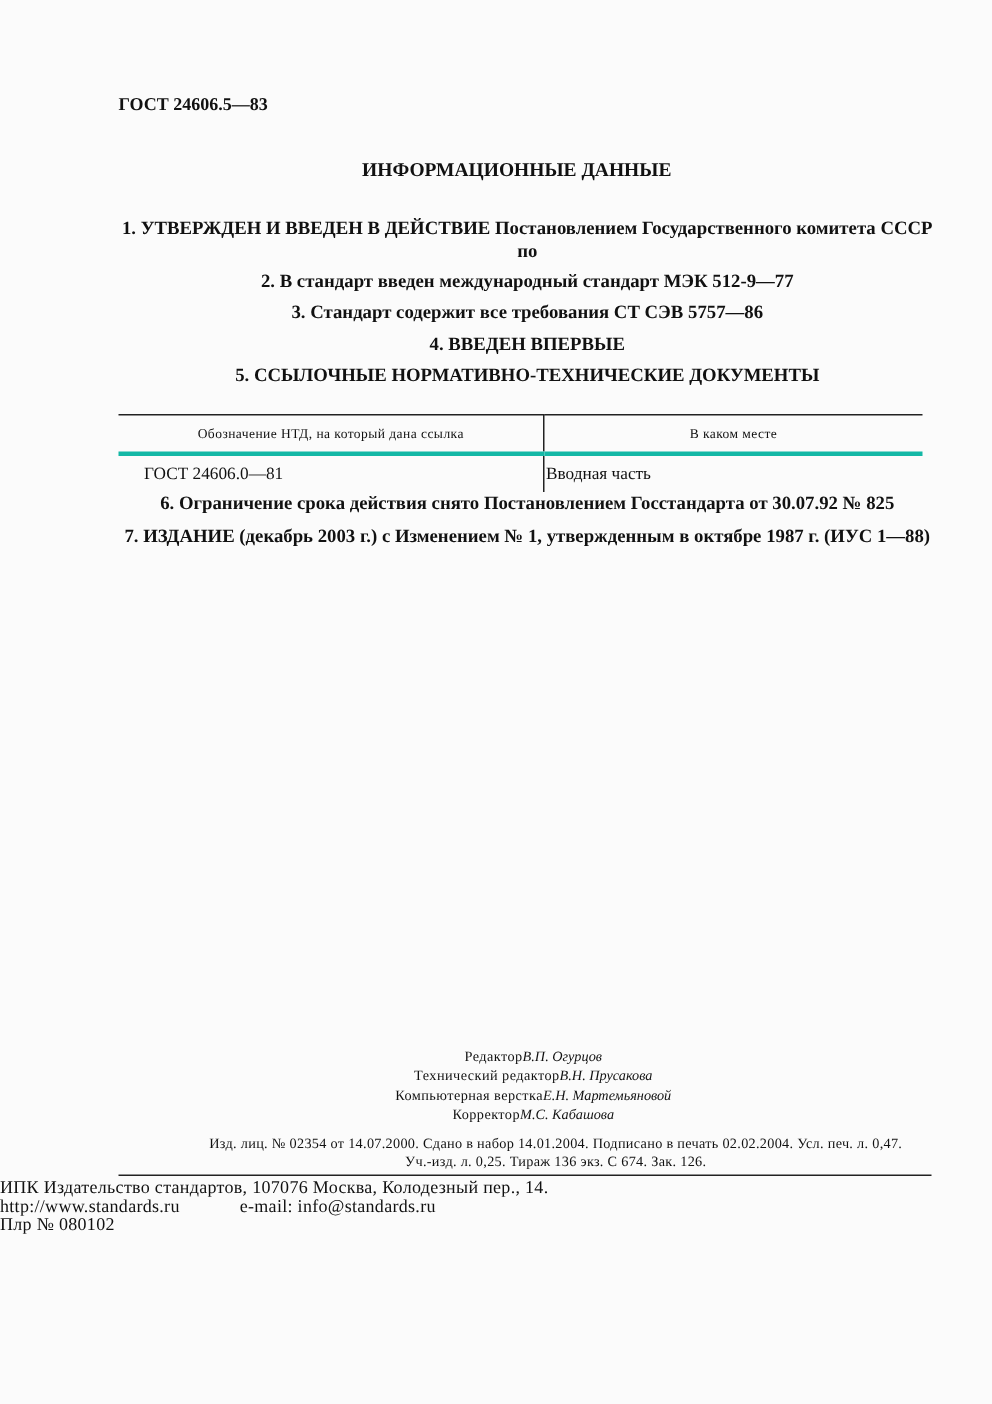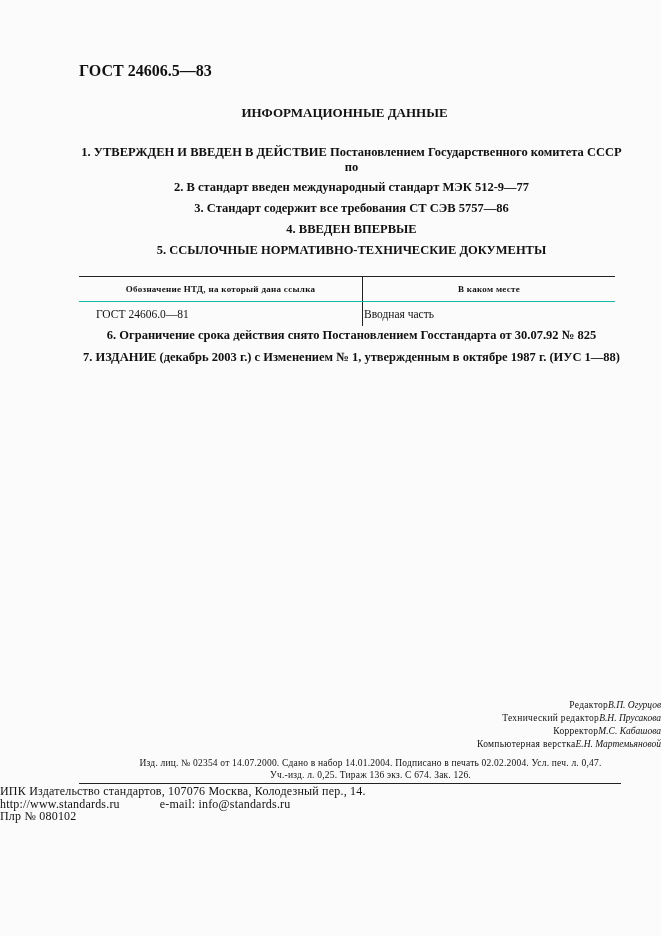--- a/index.html
+++ b/index.html
@@ -2,39 +2,39 @@
 <html><head>
   <meta charset="utf-8">
   <style>
     html, body { margin: 0; padding: 0; }
     body {
       width: 661px; height: 936px; background: #fbfbfb;
       font-family: "Liberation Serif", serif; color: #111;
       position: relative; overflow: hidden;
     }
     .abs { position: absolute; }
-    .hdr { left: 79px; top: 62px; font-weight: bold; font-size: 16px; }
+    .hdr { left: 79px; top: 62px; font-weight: bold; font-size: 12px; }
     .title { left: 0; width: 661px; text-align: center; top: 105px; font-weight: bold; font-size: 13px; padding-left: 28px; box-sizing: border-box; }
     .item { left: 79px; font-weight: bold; font-size: 12.5px; line-height: 15px; width: 545px; text-align: center; }
     .item .cont { padding-left: 13px; display: block; }
     table.ref {
       position: absolute; left: 79px; top: 276px; width: 536px;
       border-collapse: collapse; font-size: 11px;
     }
     table.ref th {
-      font-weight: bold; font-size: 9px; letter-spacing: 0.3px; height: 22px;
-      border-top: 1px solid #222; border-bottom: 1px solid #14b8a6;
+      font-weight: normal; font-size: 9px; letter-spacing: 0.3px; height: 22px;
+      border-top: 1px solid #222; border-bottom: 3px solid #14b8a6;
       text-align: center;
     }
     table.ref td { height: 22px; font-size: 11.5px; }
     table.ref .c1 { width: 265px; border-right: 1px solid #222; }
     table.ref td.c1 { padding-left: 17px; }
     table.ref td.c2 { }
     .credits { left: 0; width: 661px; top: 699px; font-size: 9.5px; line-height: 13px; }
-    .credits .row { display: flex; justify-content: flex-end; padding-left: 50px; }
+    .credits .row { display: flex; justify-content: center; padding-left: 50px; }
     .credits .role { letter-spacing: 0.3px; }
     .credits .nm { font-style: italic; margin-left: 0; }
     .imprint { left: 0; width: 661px; text-align: center; top: 757px; font-size: 9.5px; line-height: 12px; letter-spacing: 0.2px; padding-left: 40px; }
     .rule { left: 79px; width: 542px; top: 783px; border-top: 1px solid #222; height: 0; }
     .pub { left: 0; width: 555px; top: 785px; font-size: 12px; line-height: 12.5px; letter-spacing: 0.2px; }
     .pub .gap { display: inline-block; width: 40px; }
   </style>
 </head>
 <body>
 
@@ -70,26 +70,26 @@
 <div class="abs credits">
   <div class="row">
     <span class="role">Редактор</span>
     <span class="nm">В.П. Огурцов</span>
   </div>
   <div class="row">
     <span class="role">Технический редактор</span>
     <span class="nm">В.Н. Прусакова</span>
   </div>
   <div class="row">
+    <span class="role">Компьютерная верстка</span>
+    <span class="nm">Е.Н. Мартемьяновой</span>
+  </div>
+  <div class="row">
     <span class="role">Корректор</span>
     <span class="nm">М.С. Кабашова</span>
-  </div>
-  <div class="row">
-    <span class="role">Компьютерная верстка</span>
-    <span class="nm">Е.Н. Мартемьяновой</span>
   </div>
 </div>
 
 <div class="abs imprint">
   <div>Изд. лиц. № 02354 от 14.07.2000. Сдано в набор 14.01.2004. Подписано в печать 02.02.2004. Усл. печ. л. 0,47.</div>
   <div>Уч.-изд. л. 0,25.   Тираж  136 экз.   С 674.    Зак. 126.</div>
 </div>
 
 <div class="abs rule"></div>
 

